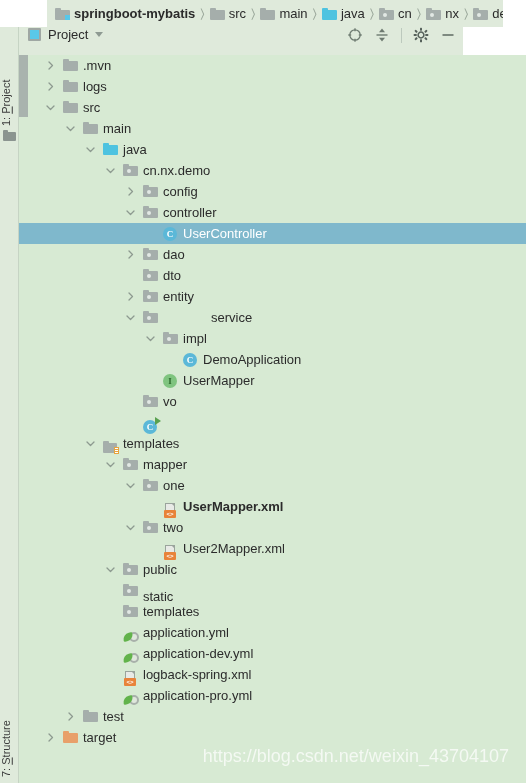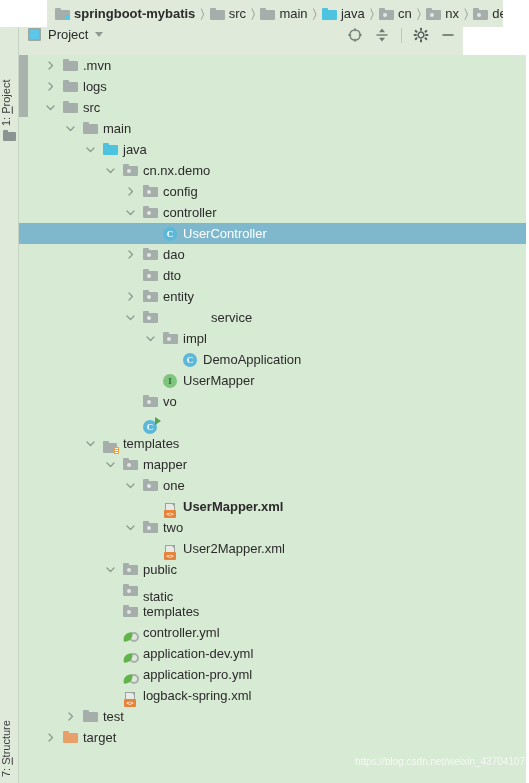--- a/index.html
+++ b/index.html
@@ -343,23 +343,23 @@
     position: absolute; right: 0; bottom: 0;
     width: 5px; height: 7px; background:#e8a33d;
   }
   .resicon .lines i {
     display:block; height:1px; background:#ffffff; margin: 1px 1px 0 1px;
   }
 
   
   #watermark {
     position: absolute;
-    right: 4px;
+    right: 20px;
     bottom: 16px;
-    font-size: 10px;
+    font-size: 18px;
     color: rgba(255,255,255,0.72);
     white-space: nowrap;
     pointer-events: none;
   }
   #right-edge {
     position: absolute;
     right: 0; top: 55px;
     width: 3px; height: 728px;
     background: #ffffff;
   }
@@ -746,45 +746,45 @@
           <span class="tab"></span>
           <span class="dot"></span>
         </span>
         <span class="row-label" style="left: 124px;">templates</span>
       </div>
       <div class="row">
         <span class="ymlicon row-icon" style="left: 104px; top: 4px;">
           <span class="gear"></span>
           <span class="leaf"></span>
         </span>
-        <span class="row-label" style="left: 124px;">controller.yml</span>
+        <span class="row-label" style="left: 124px;">application.yml</span>
       </div>
       <div class="row">
         <span class="ymlicon row-icon" style="left: 104px; top: 4px;">
           <span class="gear"></span>
           <span class="leaf"></span>
         </span>
         <span class="row-label" style="left: 124px;">application-dev.yml</span>
-      </div>
-      <div class="row">
-        <span class="ymlicon row-icon" style="left: 104px; top: 4px;">
-          <span class="gear"></span>
-          <span class="leaf"></span>
-        </span>
-        <span class="row-label" style="left: 124px;">application-pro.yml</span>
       </div>
       <div class="row">
         <span class="fileicon xml row-icon" style="left: 104px; top: 4px;">
           <span class="page"></span>
           <span class="fold"></span>
           <span class="badge">&lt;&gt;</span>
         </span>
         <span class="row-label" style="left: 124px;">logback-spring.xml</span>
       </div>
       <div class="row">
+        <span class="ymlicon row-icon" style="left: 104px; top: 4px;">
+          <span class="gear"></span>
+          <span class="leaf"></span>
+        </span>
+        <span class="row-label" style="left: 124px;">application-pro.yml</span>
+      </div>
+      <div class="row">
         <svg viewBox="0 0 11 11" class="twisty" style="left: 46px; top: 5px;">
           <path d="M4 2 L7.5 5.5 L4 9" fill="none" stroke="#8d9a90" stroke-width="1.3" stroke-linecap="round" stroke-linejoin="round"></path>
         </svg>
         <span class="ficon row-icon" style="left: 64px; top: 4px;">
           <span class="body"></span>
           <span class="tab"></span>
         </span>
         <span class="row-label" style="left: 84px;">test</span>
       </div>
       <div class="row">

